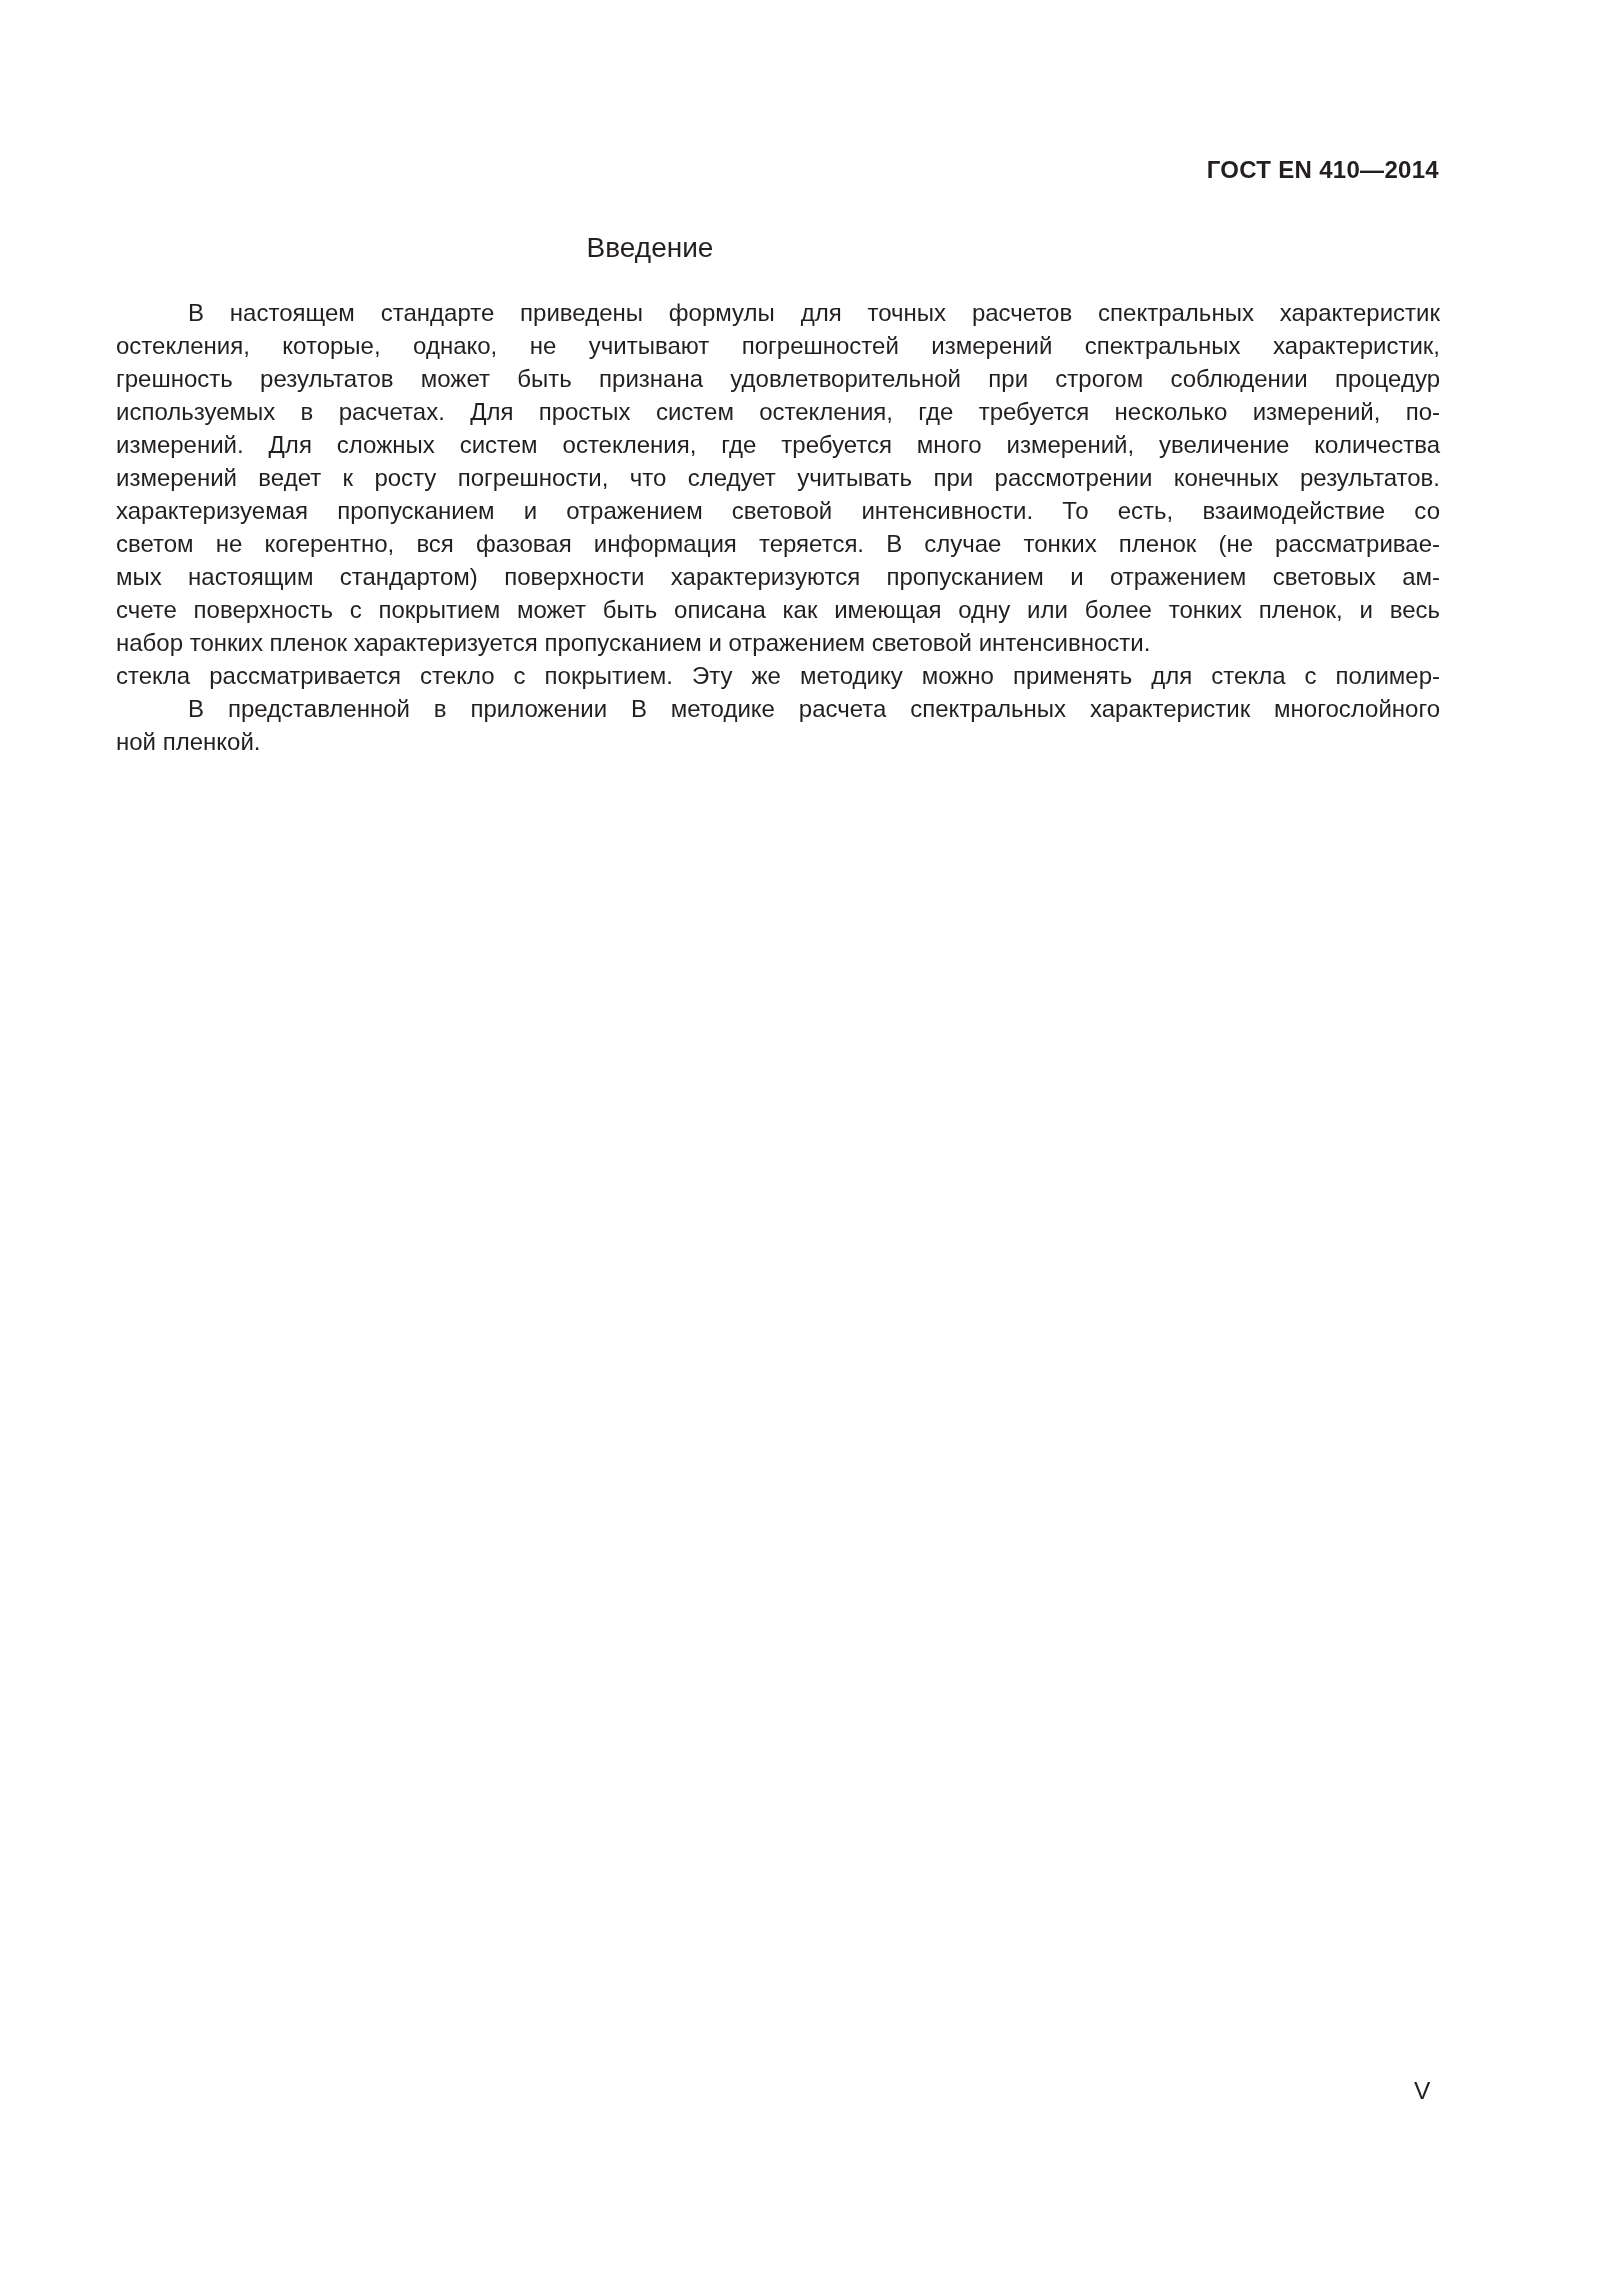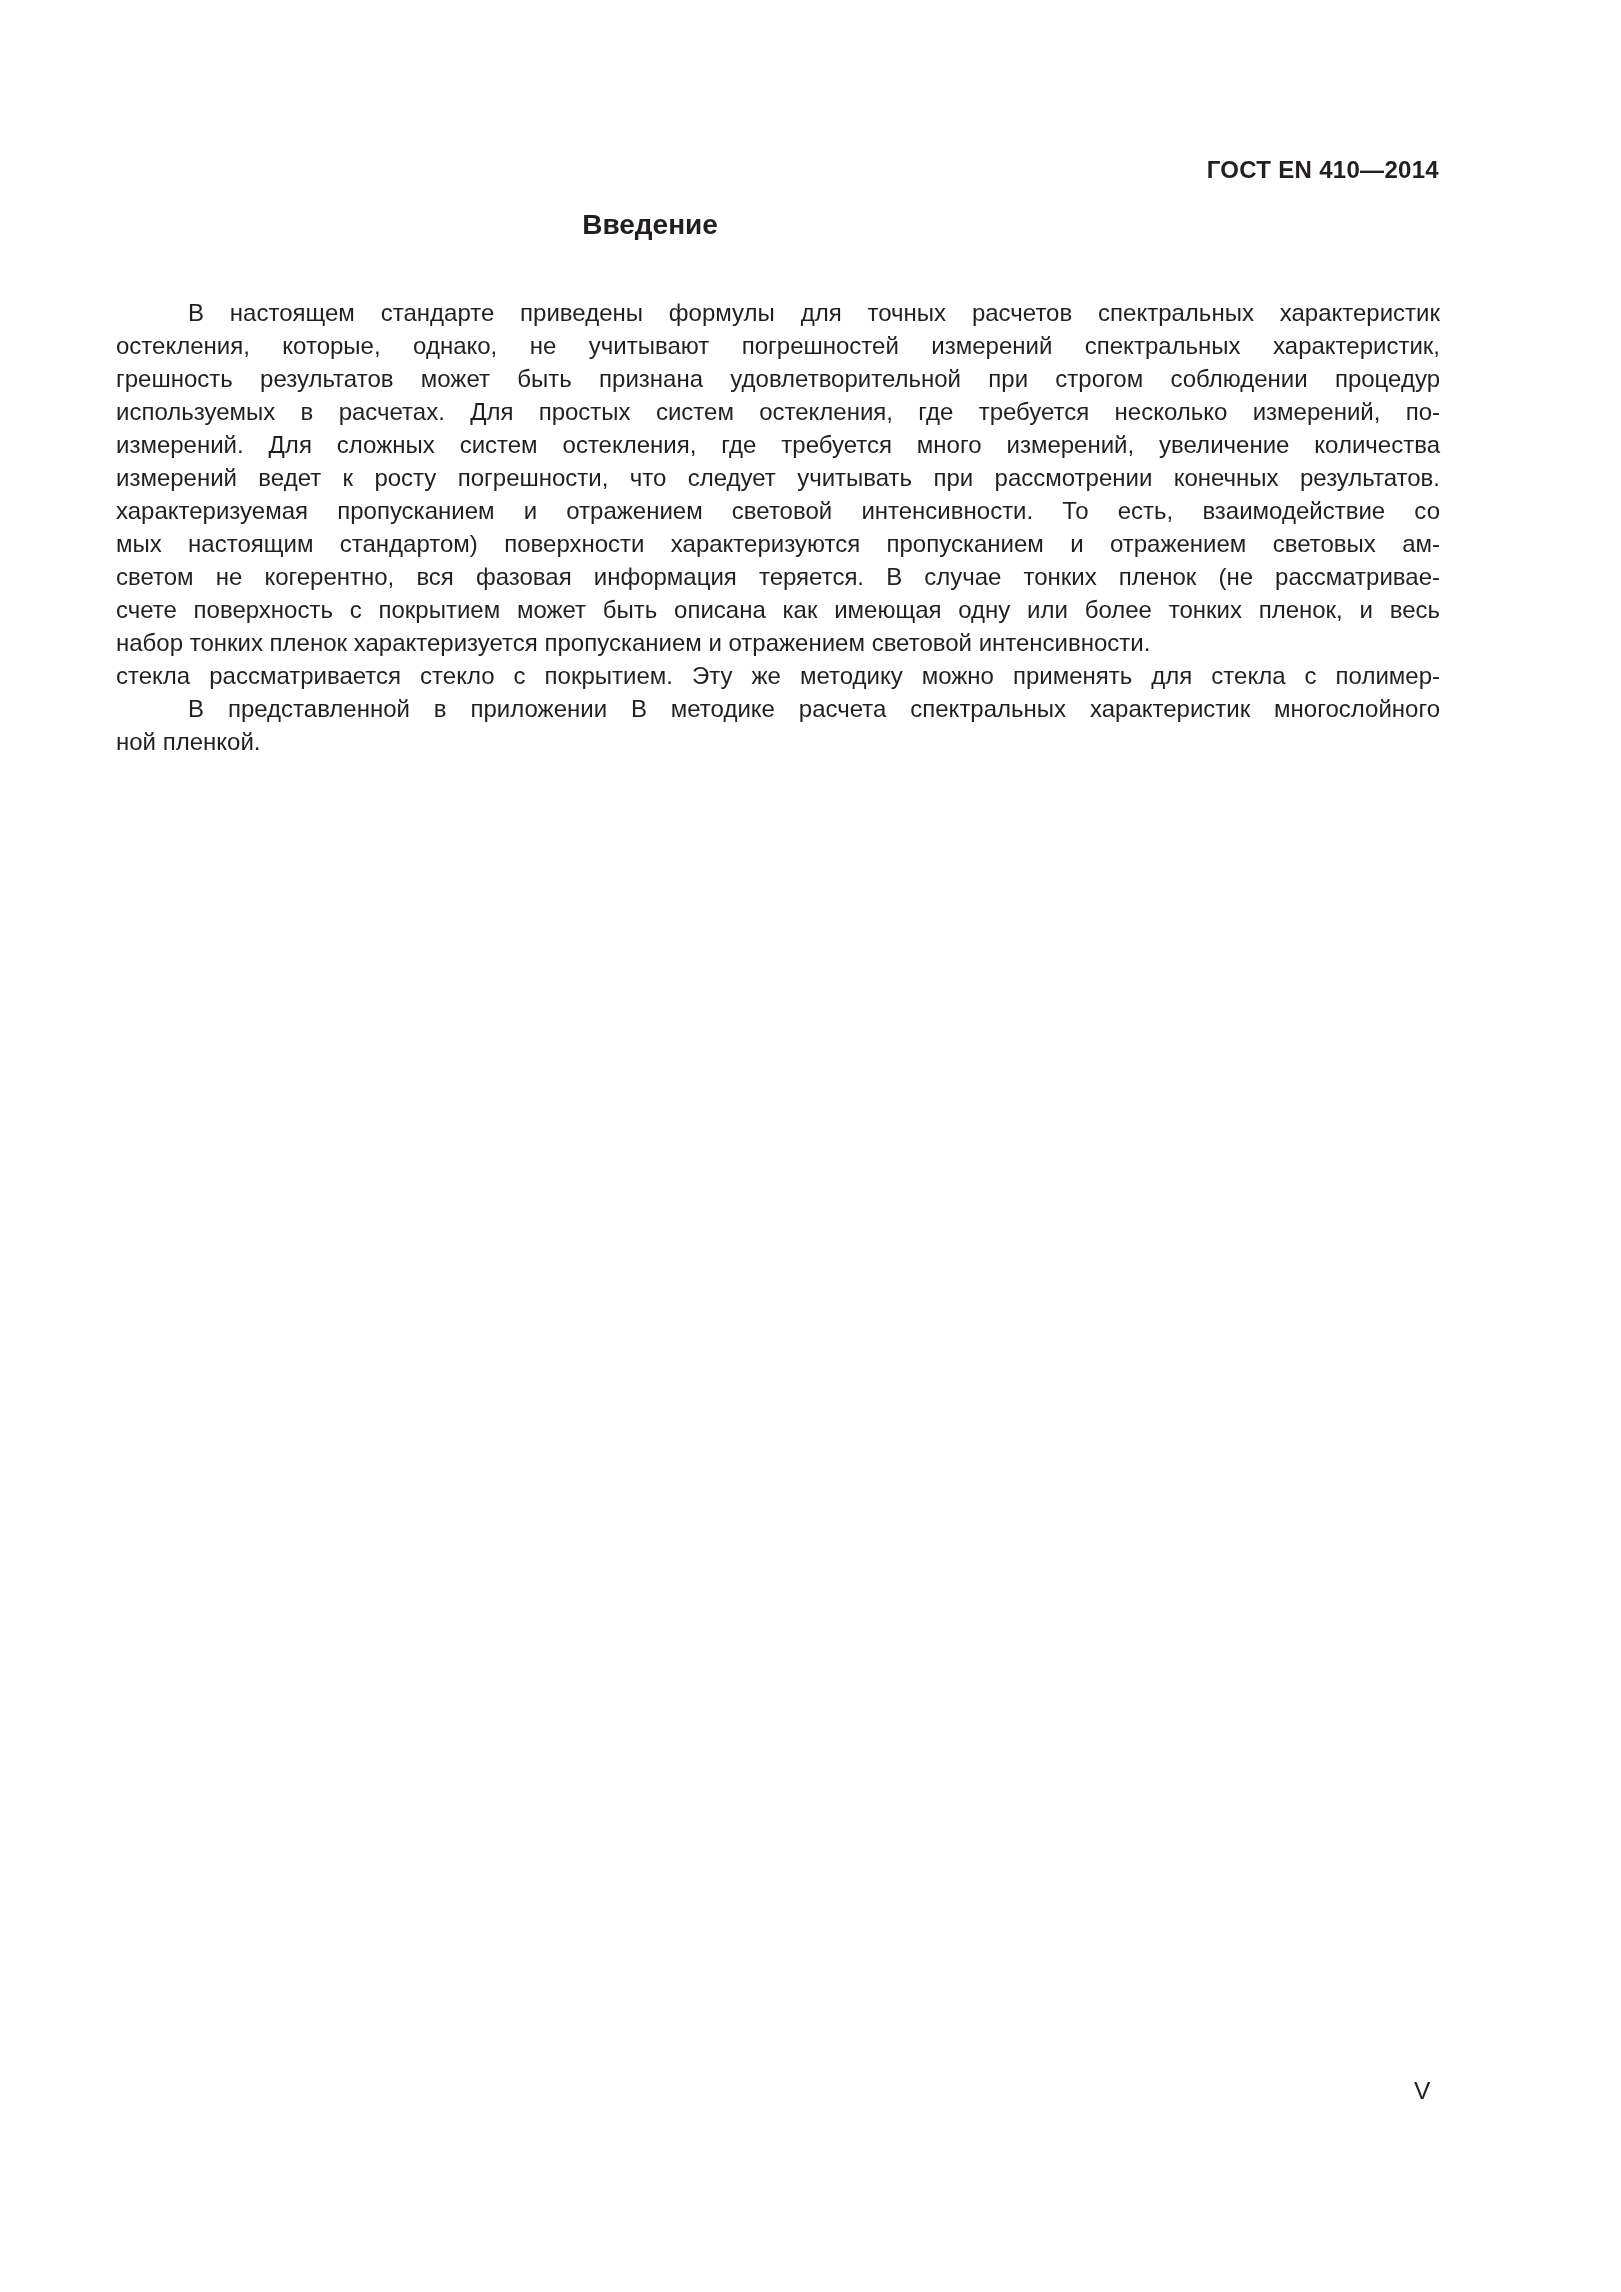--- a/index.html
+++ b/index.html
@@ -1,18 +1,18 @@
 <!DOCTYPE html>
 <html><head>
   <meta charset="utf-8">
   <style>
     html, body { margin: 0; padding: 0; background: #ffffff; }
     body { width: 1621px; height: 2293px; position: relative; overflow: hidden; color: #231f20; font-family: "Liberation Sans", sans-serif; }
     .doc-code { position: absolute; top: 156px; right: 182px; font-size: 24px; font-weight: bold; letter-spacing: 0.3px; }
-    .title { position: absolute; top: 209px; left: 0; width: 1300px; text-align: center; font-size: 28px; font-weight: bold; }
+    .title { position: absolute; top: 232px; left: 0; width: 1300px; text-align: center; font-size: 28px; font-weight: normal; }
     .body-text { position: absolute; top: 296px; left: 116px; width: 1324px; font-size: 24px; line-height: 33px; text-align: justify; }
     .para { margin: 0; text-indent: 72px; text-align: justify; }
     .para .line { display: block; text-align: justify; text-align-last: justify; white-space: nowrap; }
     .para .line.last { text-align-last: left; }
     .page-num { position: absolute; top: 2077px; left: 1414px; font-size: 24.5px; }
   </style>
 </head>
 <body>
 
 <div class="doc-code">ГОСТ EN 410—2014</div>
@@ -23,22 +23,22 @@
   <p class="para">
     <span class="line">В настоящем стандарте приведены формулы для точных расчетов спектральных характеристик</span>
     <span class="line" style="margin-left:-72px">остекления, которые, однако, не учитывают погрешностей измерений спектральных характеристик,</span>
     <span class="line" style="margin-left:-72px">грешность результатов может быть признана удовлетворительной при строгом соблюдении процедур</span>
     <span class="line" style="margin-left:-72px">используемых в расчетах. Для простых систем остекления, где требуется несколько измерений, по-</span>
     <span class="line" style="margin-left:-72px">измерений. Для сложных систем остекления, где требуется много измерений, увеличение количества</span>
     <span class="line" style="margin-left:-72px">измерений ведет к росту погрешности, что следует учитывать при рассмотрении конечных результатов.</span>
   </p>
   <p class="para">
     <span class="line" style="margin-left:-72px">характеризуемая пропусканием и отражением световой интенсивности. То есть, взаимодействие со</span>
+    <span class="line" style="margin-left:-72px">светом не когерентно, вся фазовая информация теряется. В случае тонких пленок (не рассматривае-</span>
     <span class="line" style="margin-left:-72px">мых настоящим стандартом) поверхности характеризуются пропусканием и отражением световых ам-</span>
-    <span class="line" style="margin-left:-72px">светом не когерентно, вся фазовая информация теряется. В случае тонких пленок (не рассматривае-</span>
     <span class="line" style="margin-left:-72px">счете поверхность с покрытием может быть описана как имеющая одну или более тонких пленок, и весь</span>
     <span class="line last" style="margin-left:-72px">набор тонких пленок характеризуется пропусканием и отражением световой интенсивности.</span>
   </p>
   <p class="para">
     <span class="line" style="margin-left:-72px">стекла рассматривается стекло с покрытием. Эту же методику можно применять для стекла с полимер-</span>
     <span class="line">В представленной в приложении В методике расчета спектральных характеристик многослойного</span>
     <span class="line last" style="margin-left:-72px">ной пленкой.</span>
   </p>
 </div>
 

